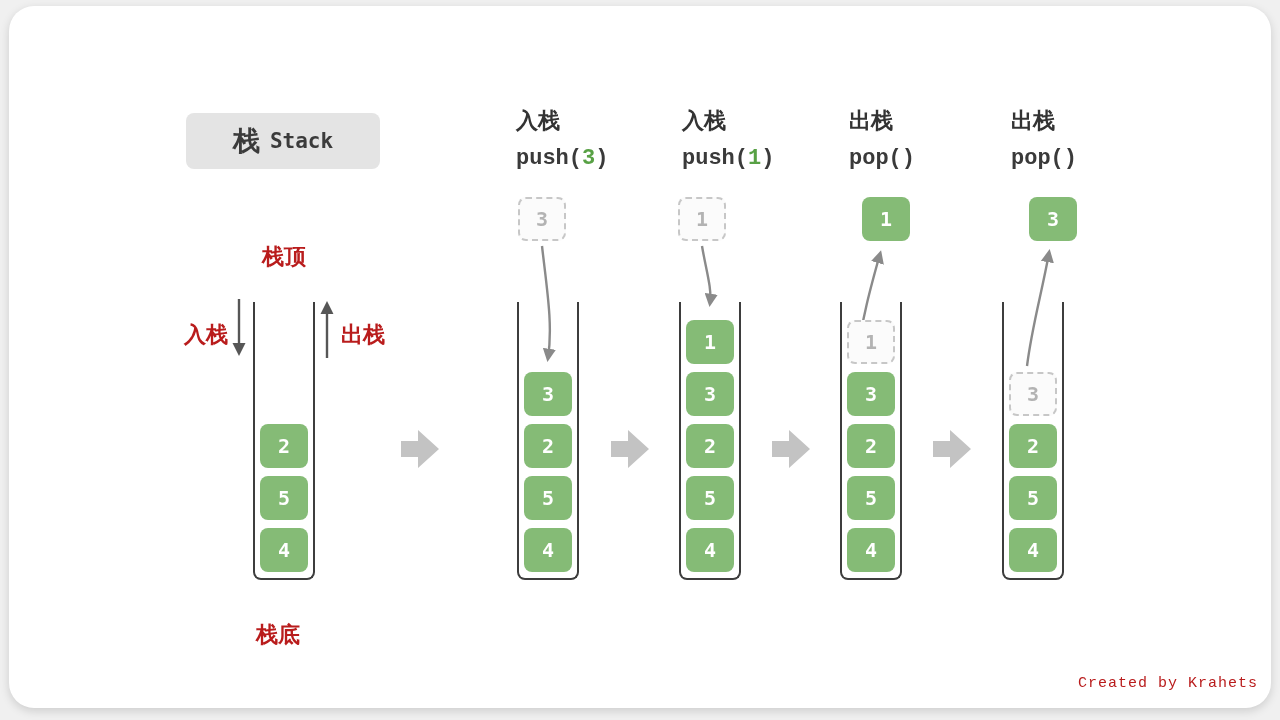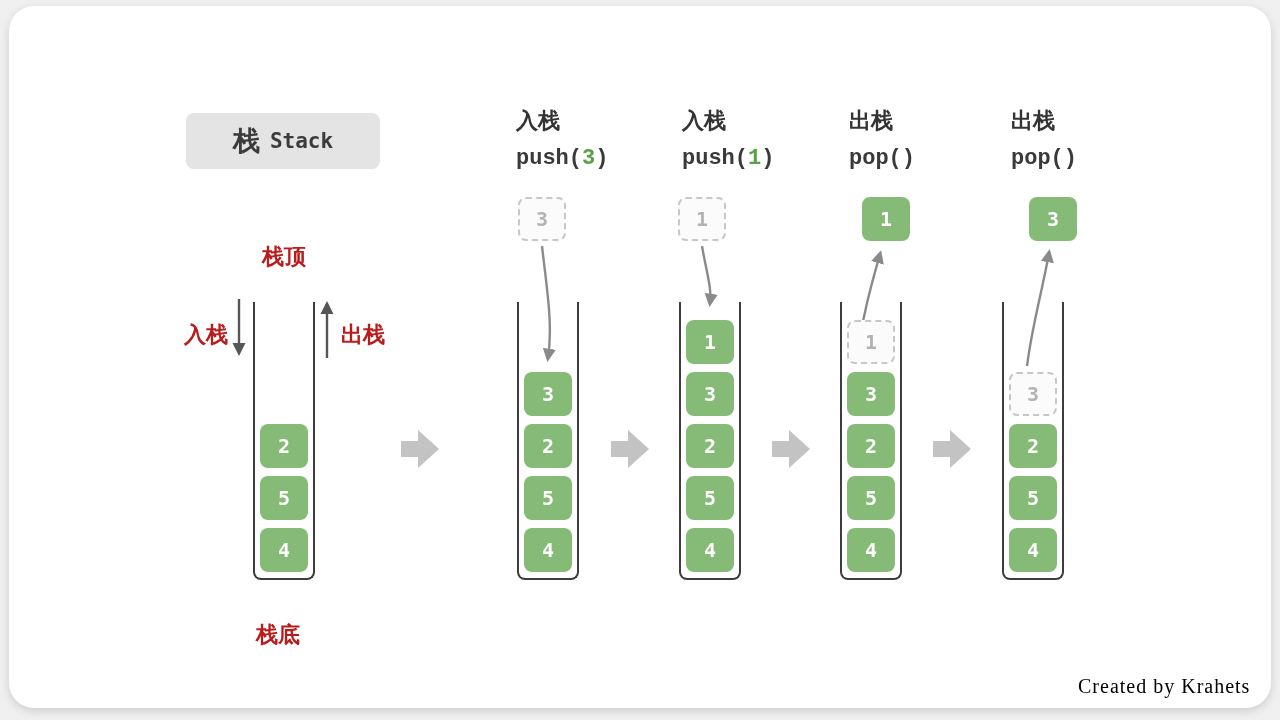--- a/index.html
+++ b/index.html
@@ -68,22 +68,22 @@
   
   .float-box{top:197px;}
   .float-0{left:518px;} .float-1{left:678px;} .float-2{left:862px;} .float-3{left:1029px;}
 
   
   svg.overlay{position:absolute;left:0;top:0;width:1280px;height:720px;pointer-events:none;}
 
   
   .watermark{
     left:1078px;top:675px;
-    font-family:Liberation Serif, serif;
-    font-size:20px;color:#000000;letter-spacing:1px;white-space:nowrap;
+    font-family:Liberation Mono, monospace;
+    font-size:15px;color:#b91c1c;letter-spacing:1px;white-space:nowrap;
   }
 </style>
 </head>
 <body>
 
 <div class="card"></div>
 
 <svg class="overlay">
   <defs>
     <marker id="headGray" viewBox="0 0 10 10" refX="7" refY="5" markerWidth="5.5" markerHeight="5.5" orient="auto">

